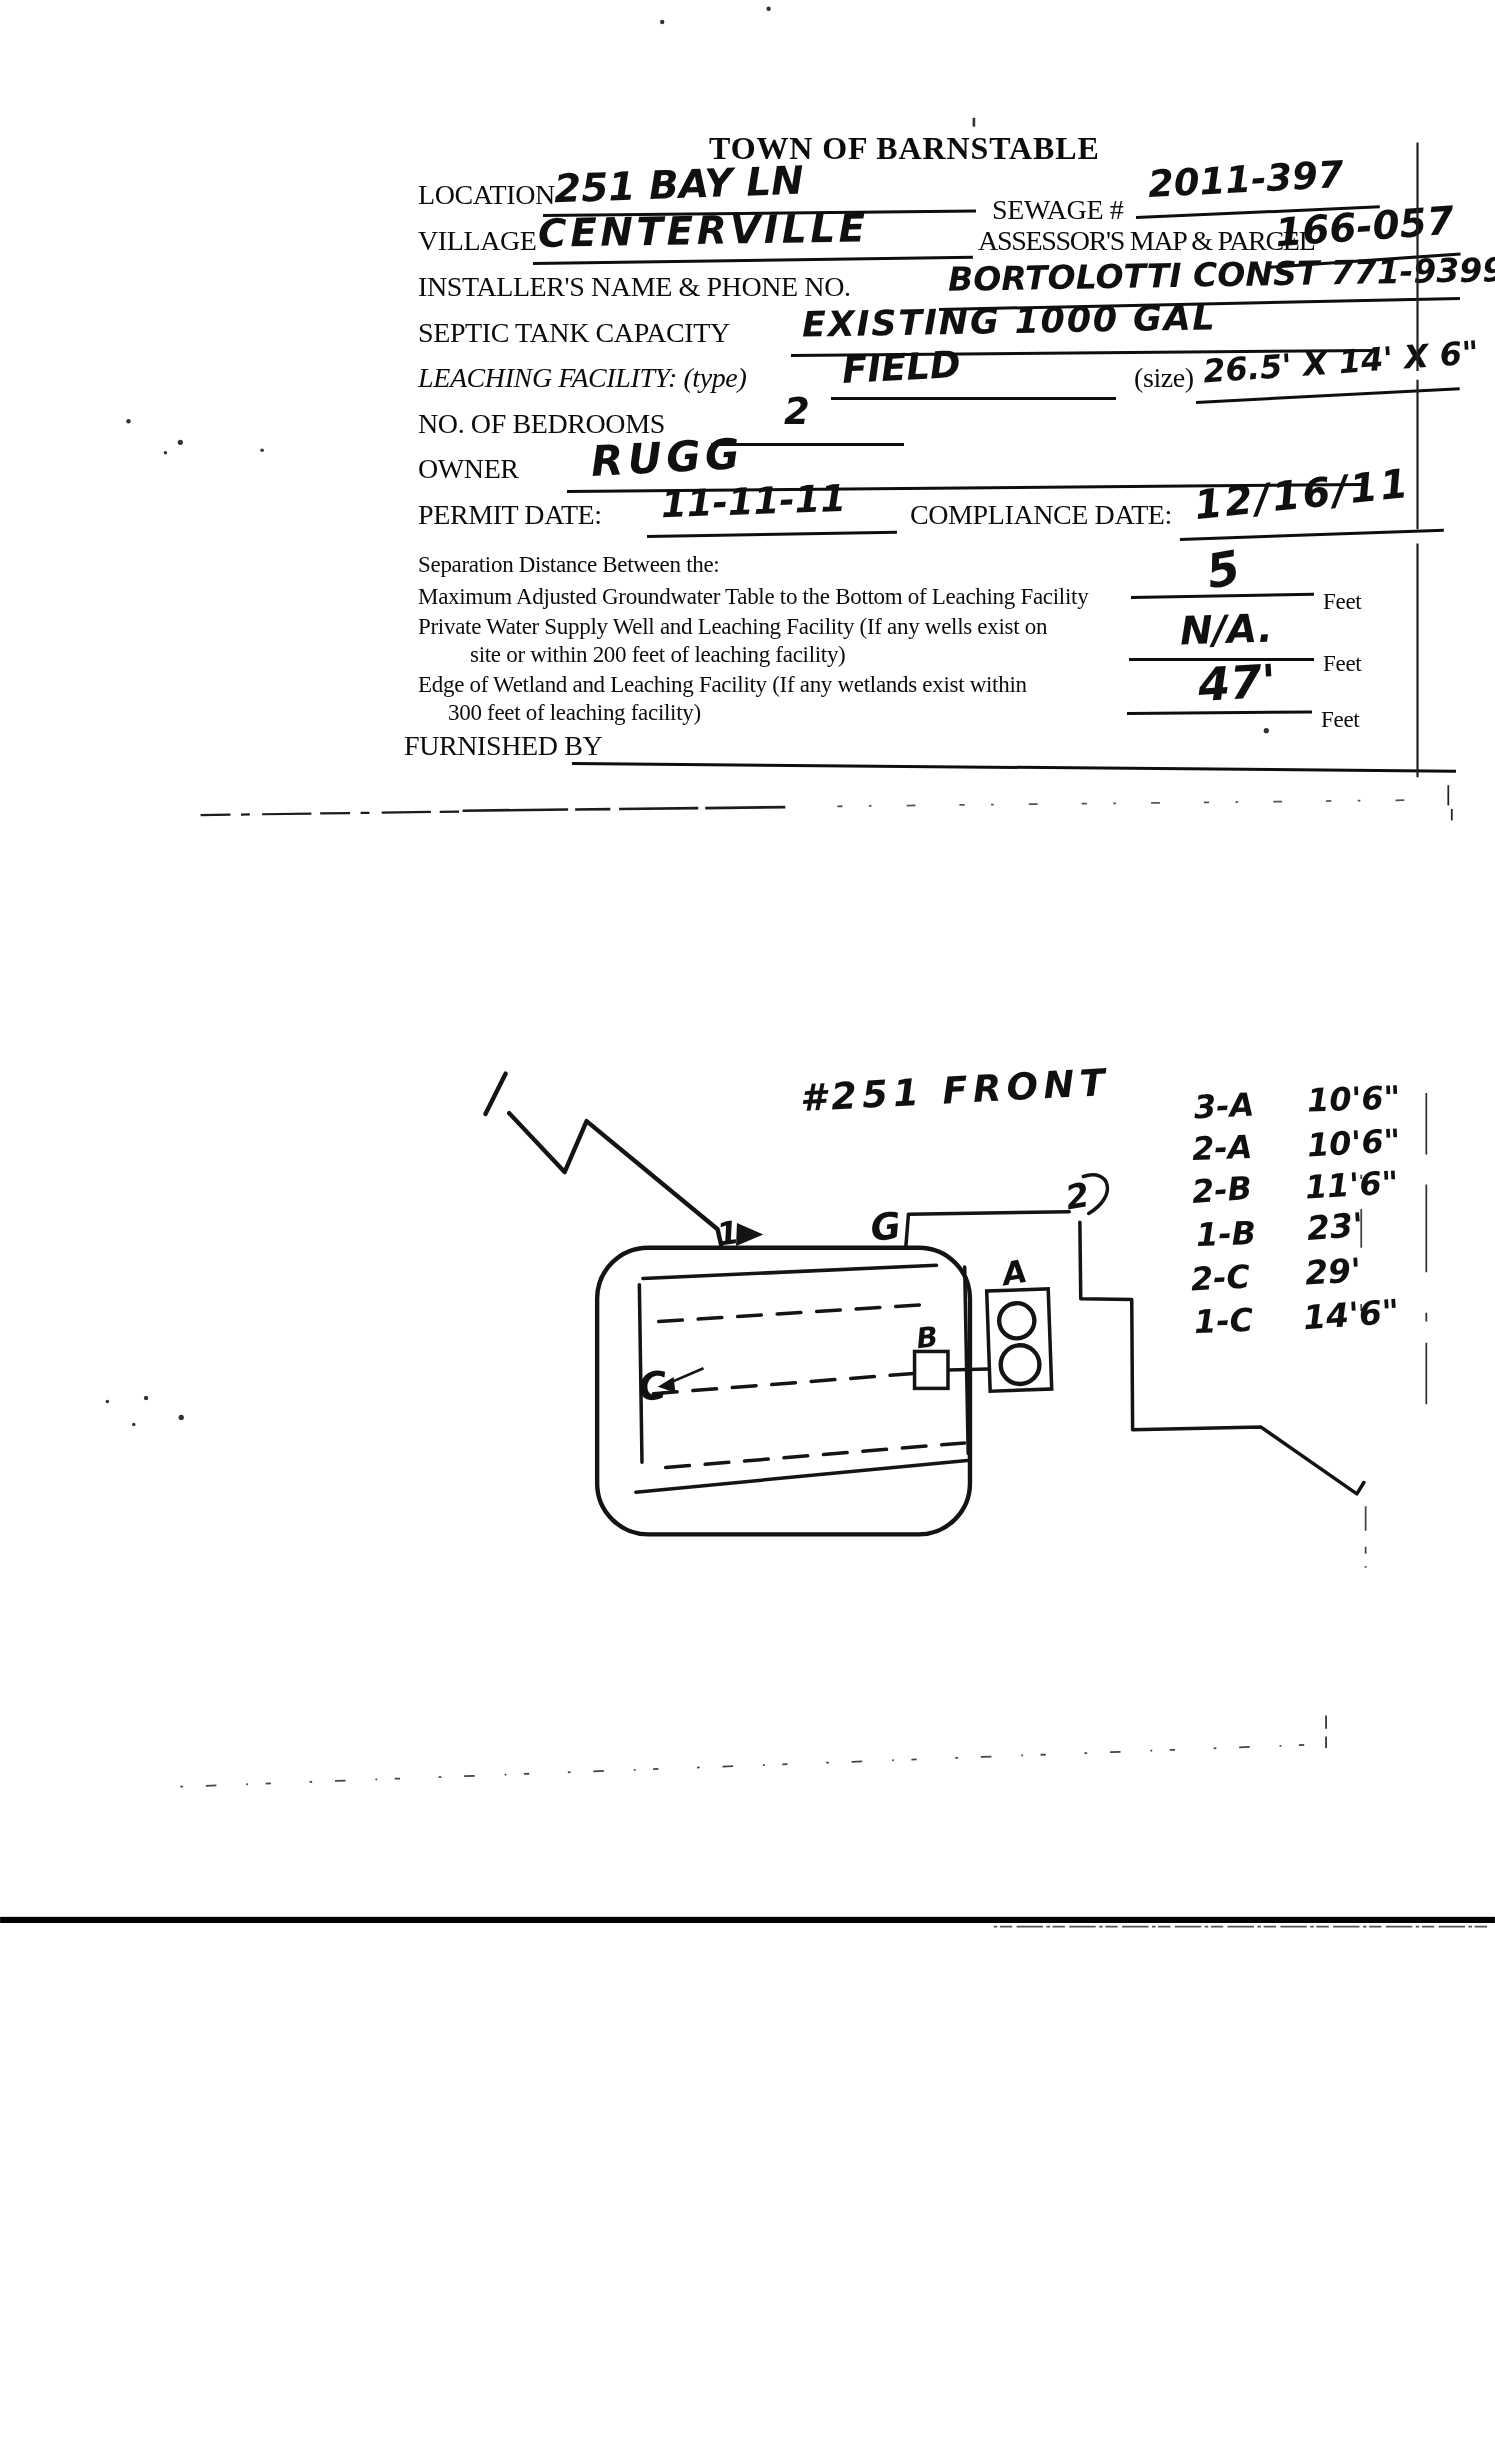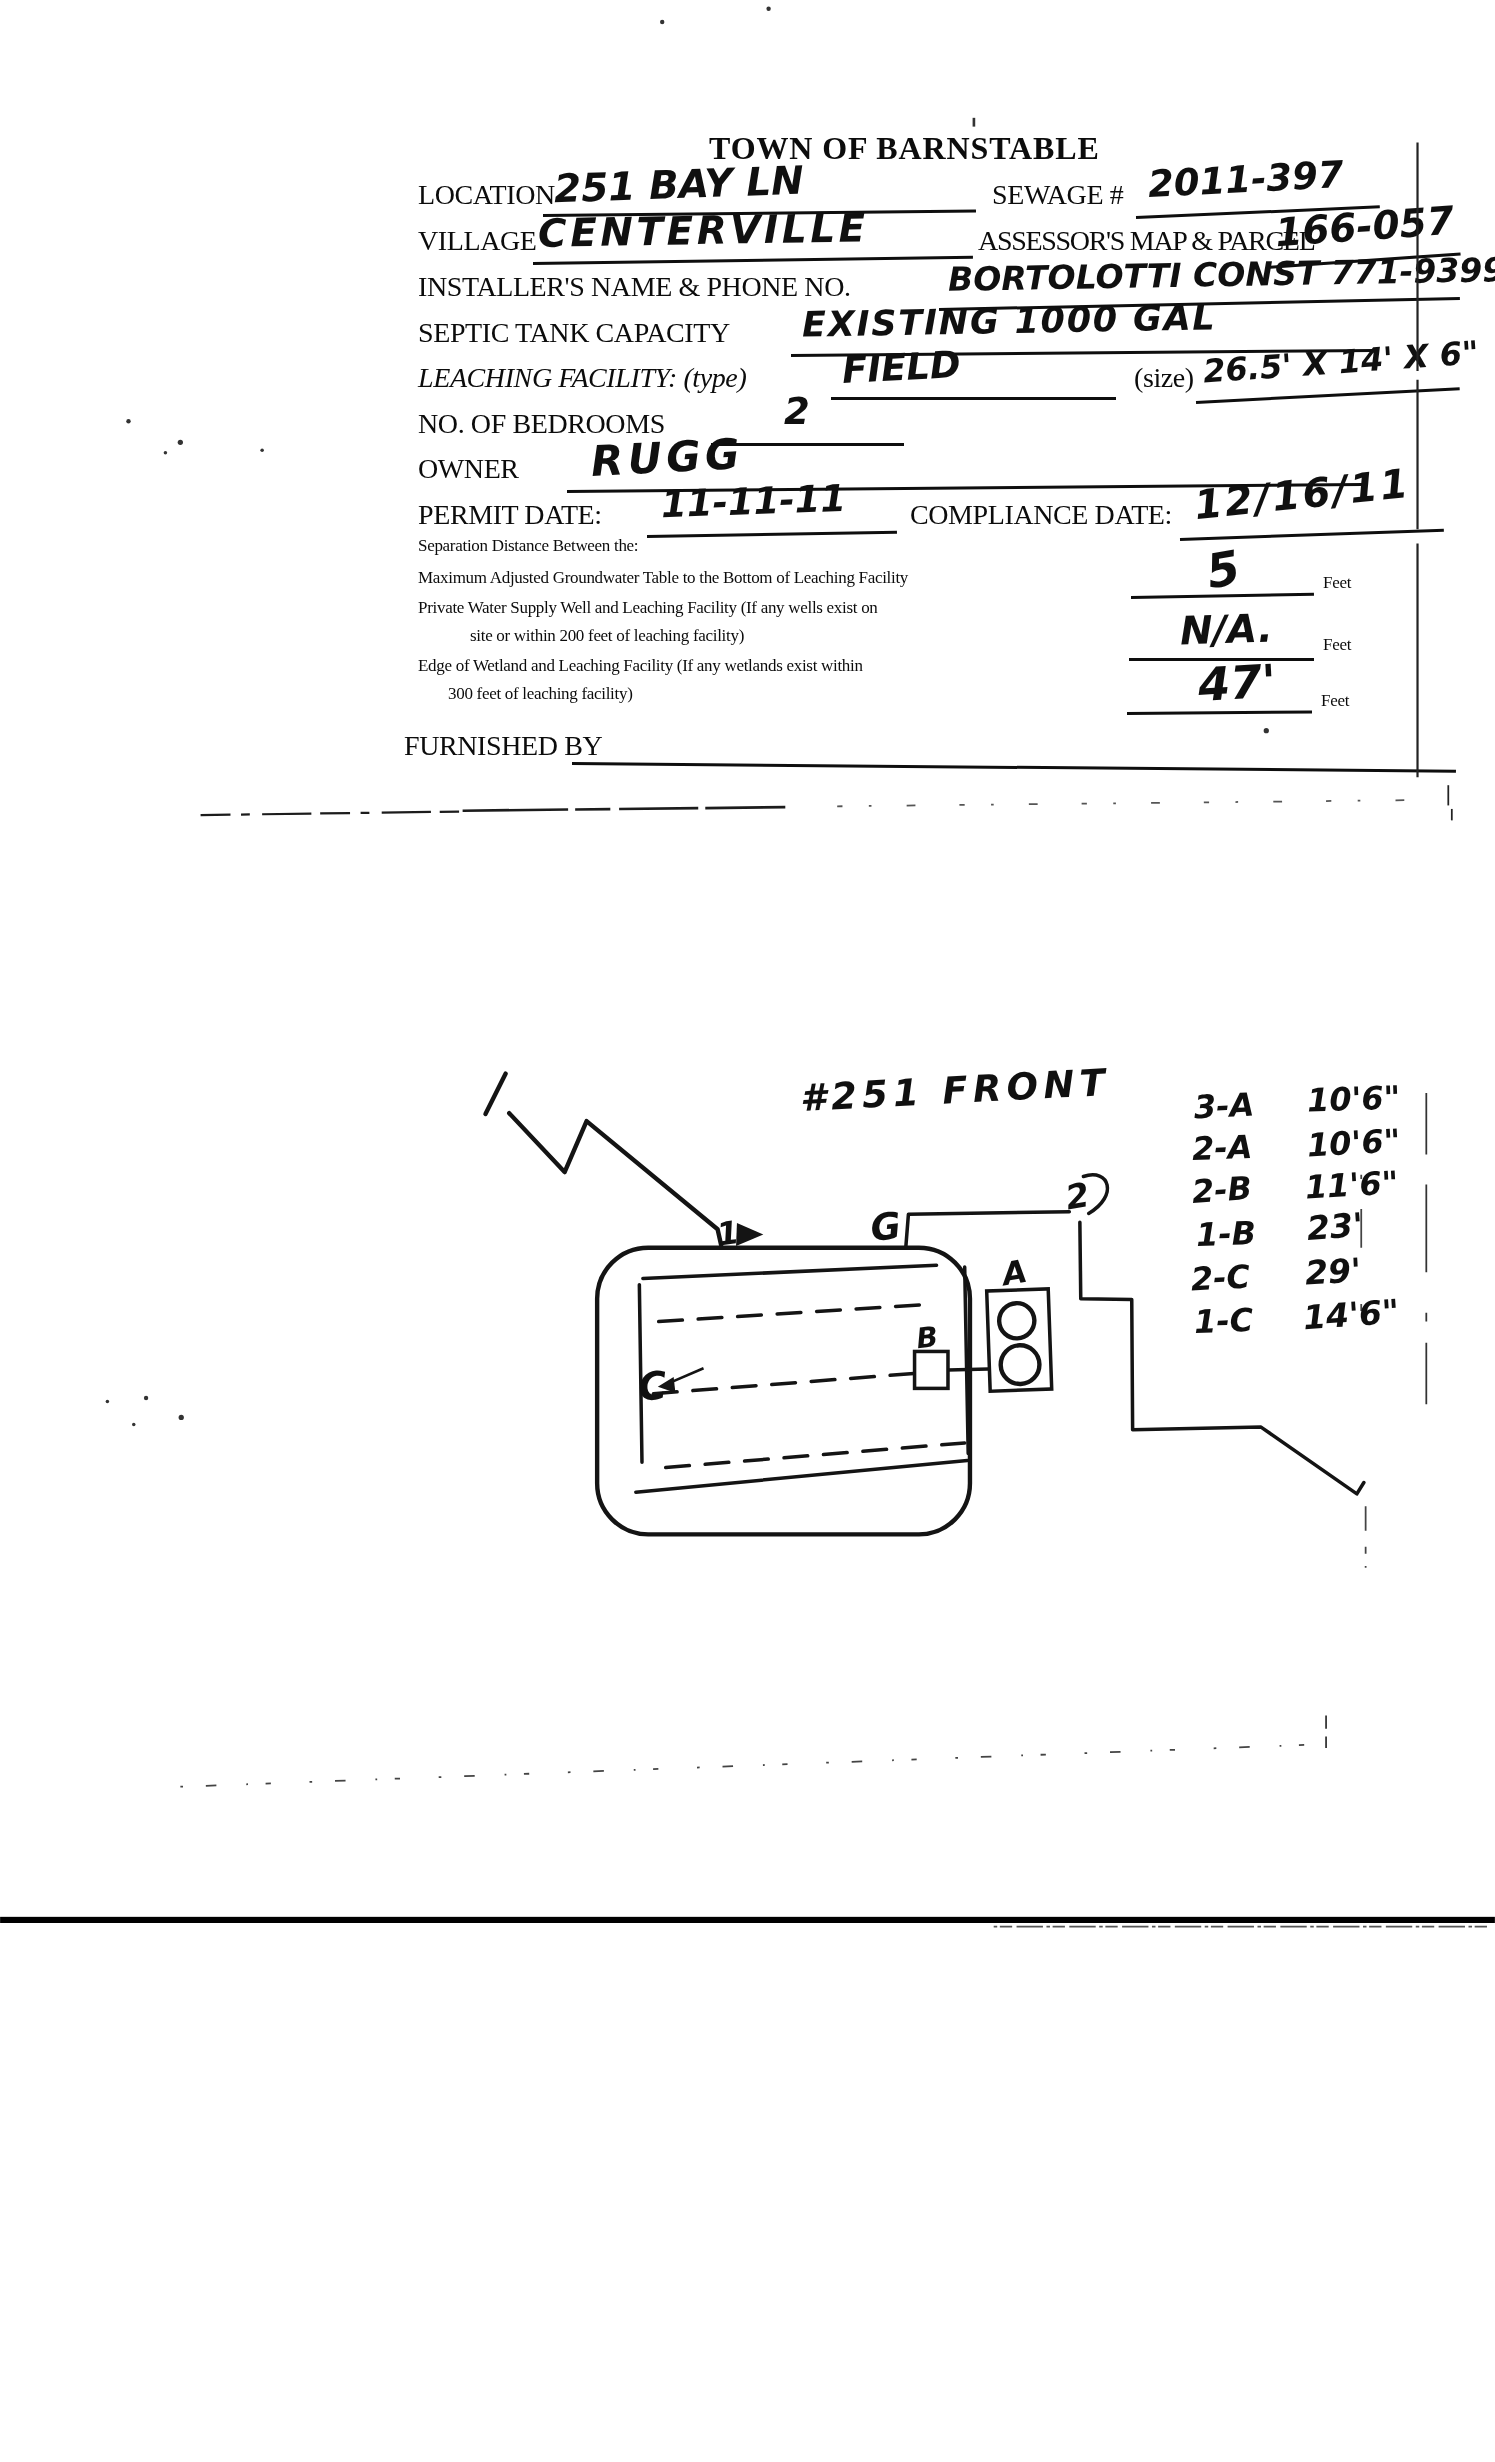--- a/index.html
+++ b/index.html
@@ -1,37 +1,37 @@
 <!DOCTYPE html>
 <html style="font-size:14px"><head>
 <meta charset="utf-8">
 <style>
   html,body{margin:0;padding:0;background:#e8e8e8;}
   .page{position:relative;width:1495px;height:2462px;background:#ffffff;overflow:hidden;
         font-family:"Liberation Serif",serif;color:#0c0c0c;}
   .abs{position:absolute;white-space:nowrap;}
   .lbl{font-size:28px;letter-spacing:-0.4px;color:#0c0c0c;}
-  .small{font-size:17px;letter-spacing:-0.3px;}
+  .small{font-size:23px;letter-spacing:-0.3px;margin-top:16px;}
   .title{font-size:32px;font-weight:bold;letter-spacing:0.9px;}
   .hw{font-family:"DejaVu Sans",sans-serif;font-style:italic;font-weight:bold;color:#101010;}
   .ul{position:absolute;height:2.6px;background:#0e0e0e;transform-origin:left center;}
   .svghw{font-family:"DejaVu Sans",sans-serif;font-style:italic;font-weight:bold;fill:#101010;}
   svg.overlay{position:absolute;left:0;top:0;}
 </style>
 </head>
 <body>
 
 <div class="page">
 
   <div class="abs title" style="left:709px;top:130px;">TOWN OF BARNSTABLE</div>
 
   <div class="abs lbl" style="left:418px;top:179px;">LOCATION</div>
   <div class="abs hw" style="left:554px;top:162px;font-size:39px;transform:rotate(-2deg);">251 BAY LN</div>
   <div class="ul" style="left:543px;top:214px;width:433px;transform:rotate(-0.6deg);"></div>
-  <div class="abs lbl" style="left:992px;top:179px;">SEWAGE #</div>
+  <div class="abs lbl" style="left:992px;top:194px;">SEWAGE #</div>
   <div class="abs hw" style="left:1148px;top:158px;font-size:37px;transform:rotate(-3deg);">2011-397</div>
   <div class="ul" style="left:1136px;top:216px;width:244px;transform:rotate(-2.5deg);"></div>
 
   <div class="abs lbl" style="left:418px;top:225px;">VILLAGE</div>
   <div class="abs hw" style="left:538px;top:208px;font-size:39px;letter-spacing:3.5px;transform:rotate(-1deg);">CENTERVILLE</div>
   <div class="ul" style="left:533px;top:262px;width:440px;transform:rotate(-0.8deg);"></div>
   <div class="abs lbl" style="left:978px;top:225px;letter-spacing:-1.3px;">ASSESSOR'S MAP &amp; PARCEL</div>
   <div class="abs hw" style="left:1275px;top:204px;font-size:39px;transform:rotate(-4deg);">166-057</div>
   <div class="ul" style="left:1266px;top:266px;width:195px;transform:rotate(-4deg);"></div>
 

